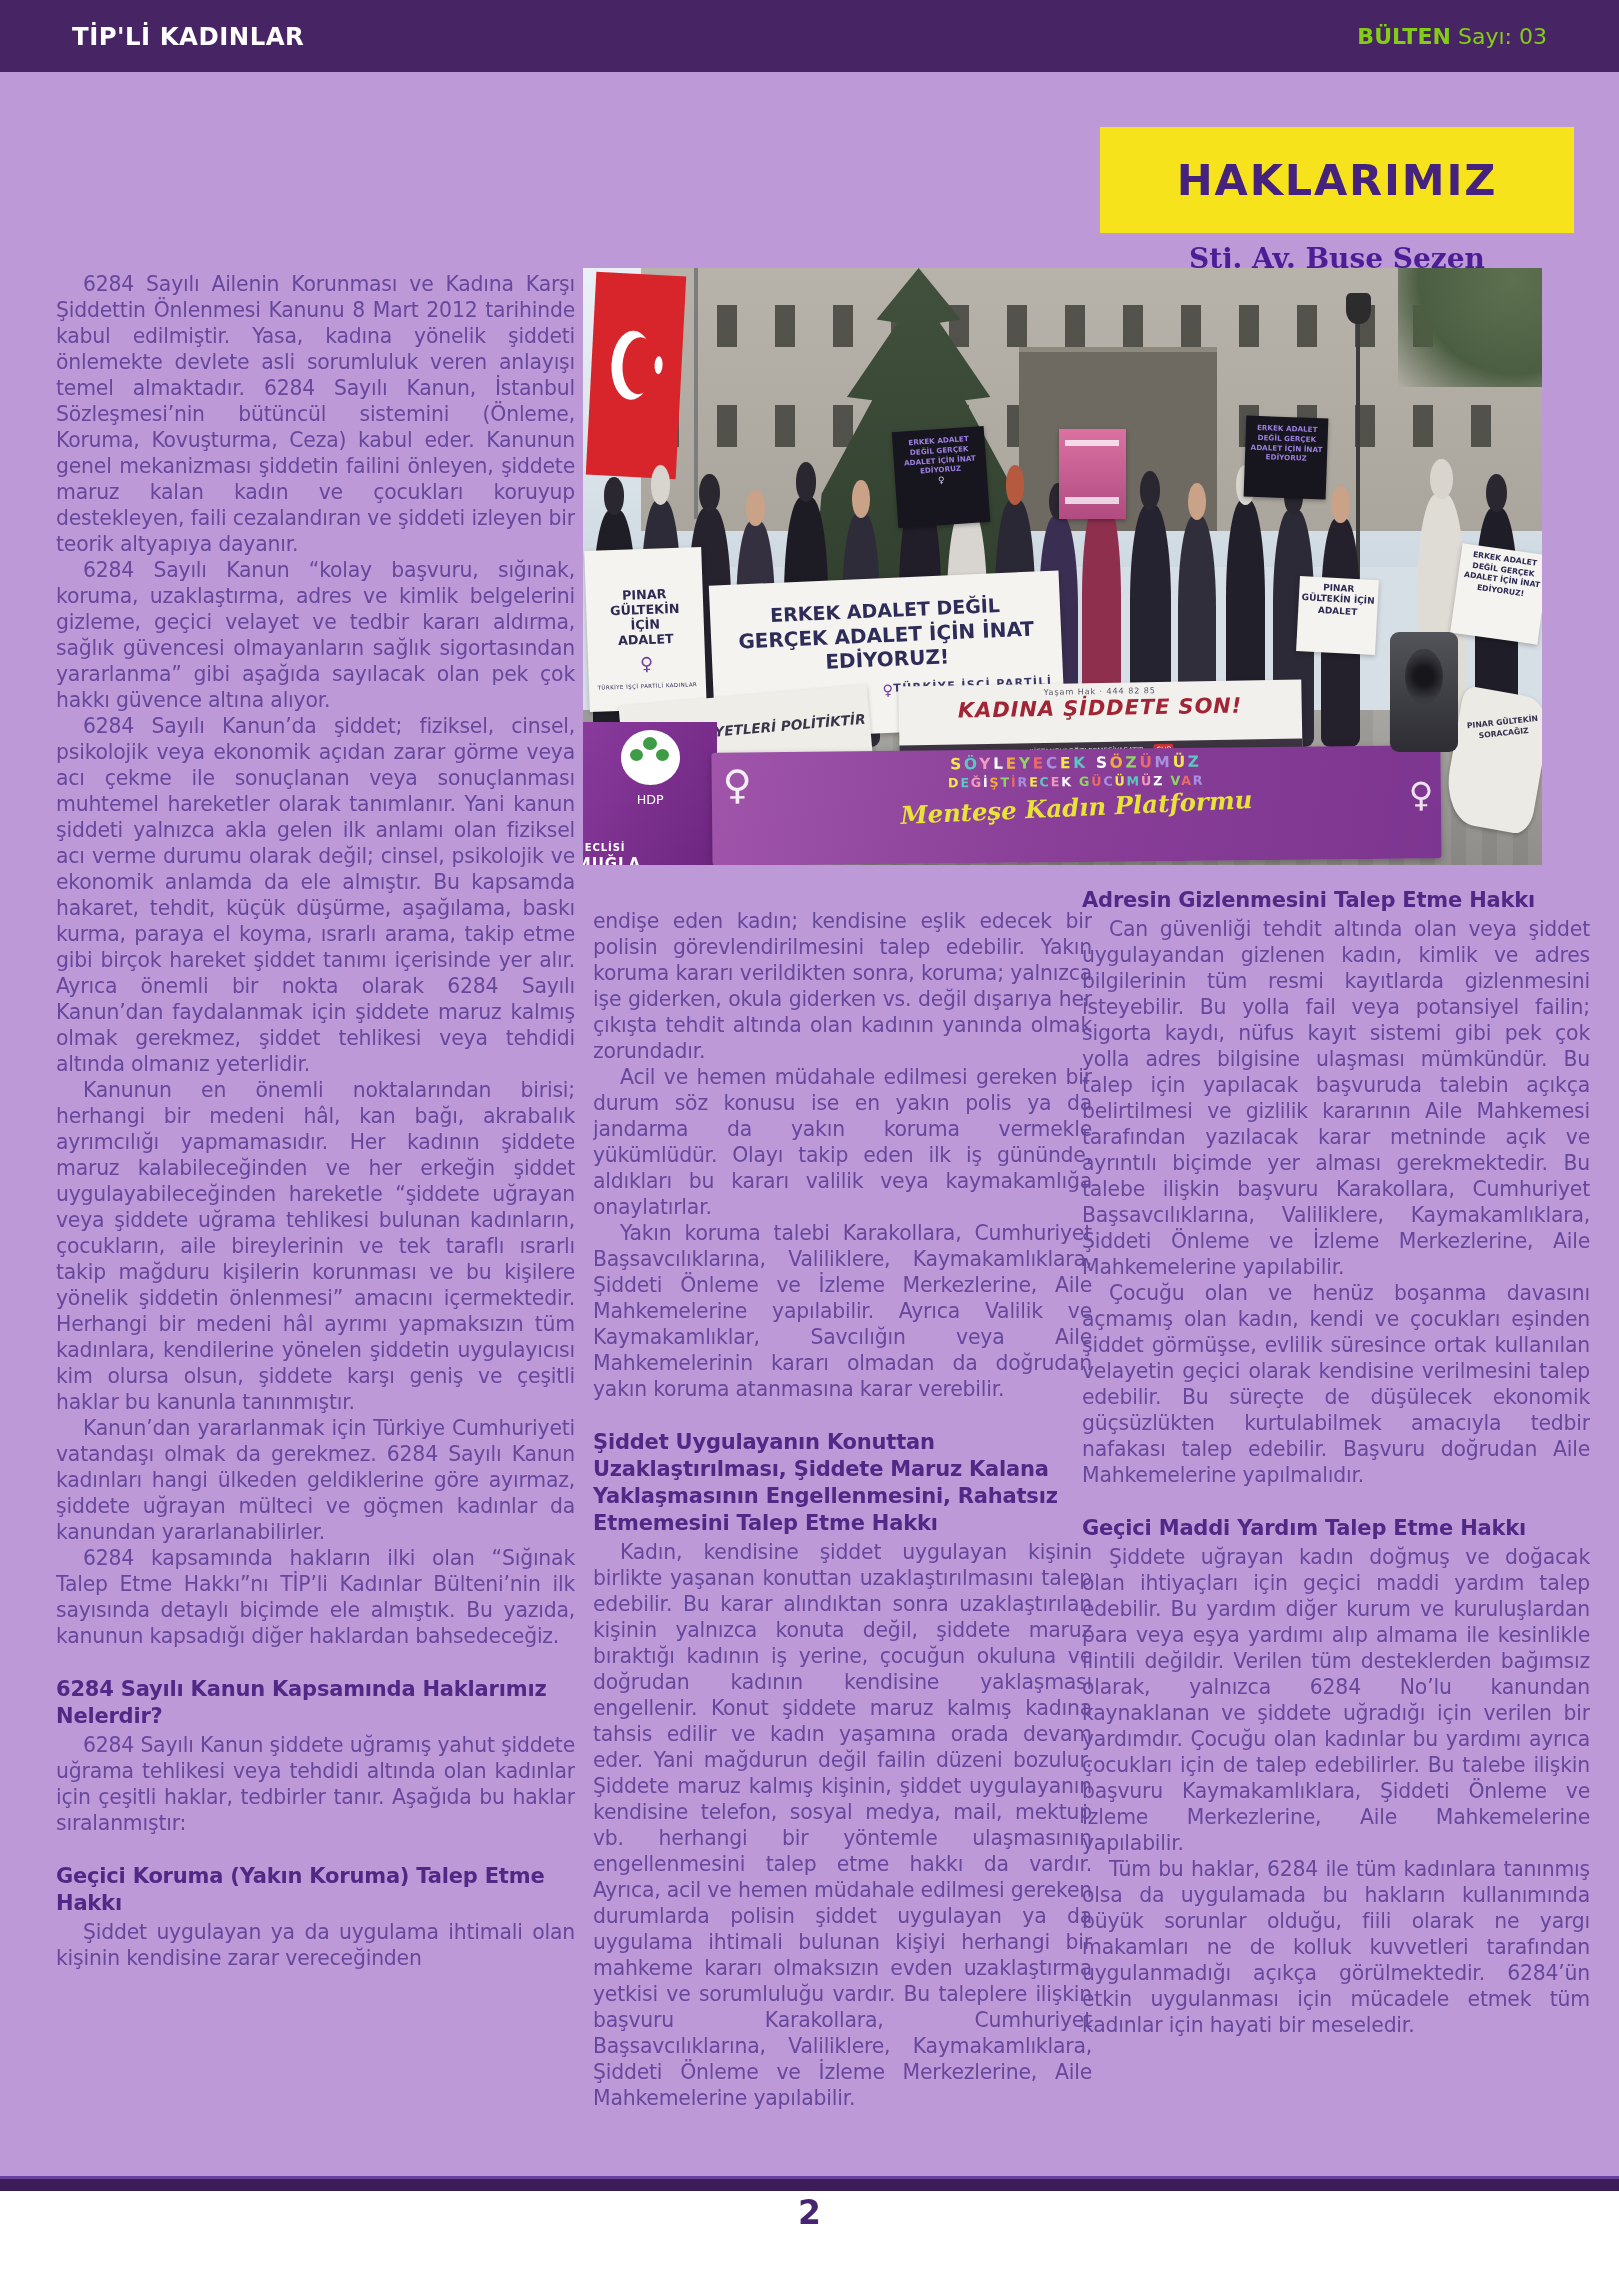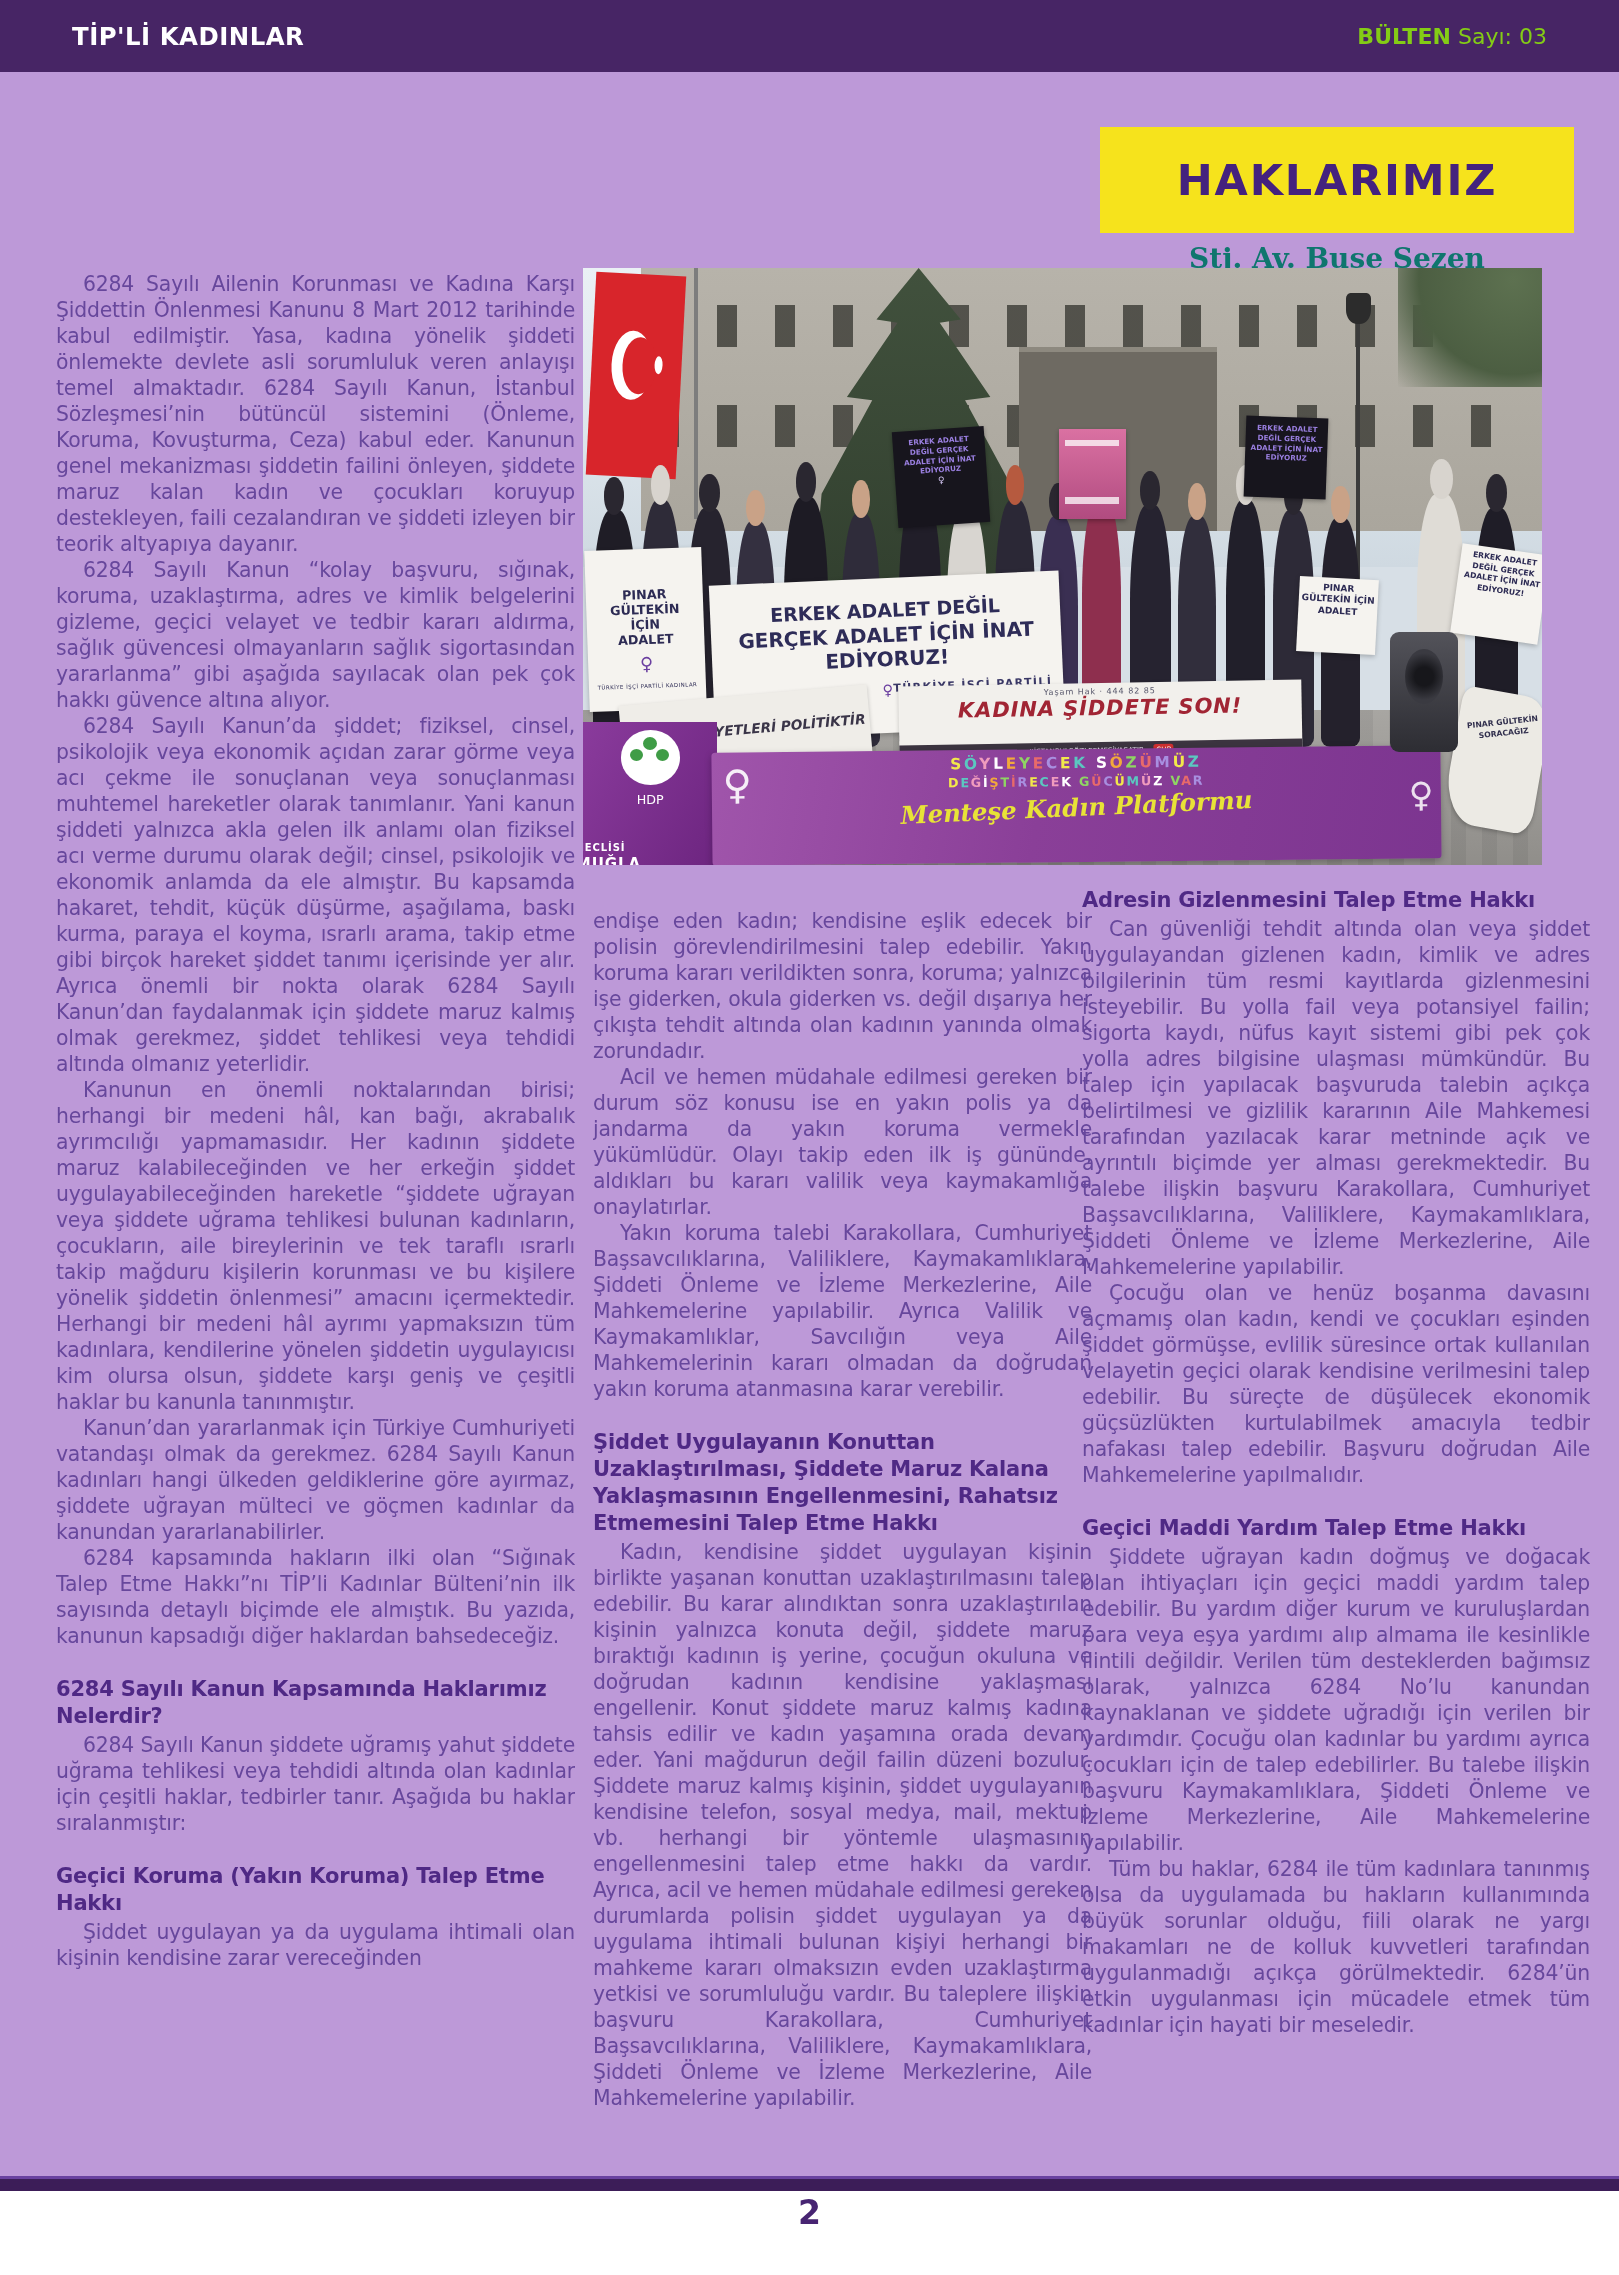--- a/index.html
+++ b/index.html
@@ -21,21 +21,21 @@
       radial-gradient(995px 814px at 92% 86%, rgba(236,222,246,.9) 0%, rgba(236,222,246,0) 62%),
       linear-gradient(152deg,#c7a7df 0%,#b democratic 0%,#b691d2 34%,#bb97d8 55%,#cbaee4 76%,#dcc8ee 100%);
     background-color:#bd99d8;}
 
   
   .title{position:absolute;left:87px;top:143px;width:995px;color:#4e2a7c;
          font-family:"DejaVu Serif",serif;font-weight:bold;font-size:52px;letter-spacing:-0.9px;}
   .badge{position:absolute;left:1100px;top:127px;width:474px;height:106px;background:#f6e31c;
          display:flex;align-items:center;justify-content:center;color:#44227e;
          font-size:43px;font-weight:bold;letter-spacing:1.8px;}
-  .author{position:absolute;left:1100px;top:242px;width:474px;text-align:center;color:#0f766e;
+  .author{position:absolute;left:1100px;top:242px;width:474px;text-align:center;color:#4c1d95;
           font-family:"DejaVu Serif",serif;font-weight:bold;font-size:28px;}
 
   
   .col{position:absolute;color:#67479c;font-size:20.4px;line-height:26px;text-align:justify;
        letter-spacing:-0.2px;overflow:hidden;}
   .col p{margin:0;text-indent:27px;}
   .col p.cont{text-indent:0;}
   .col h4{margin:27px 0 1.8px;font-size:21px;line-height:27px;color:#4f2985;text-indent:0;text-align:left;font-weight:bold;}
   .col1{left:56px;top:271px;width:519px;height:1898px;}
   .col2{left:593px;top:908px;width:499px;height:1286px;}

